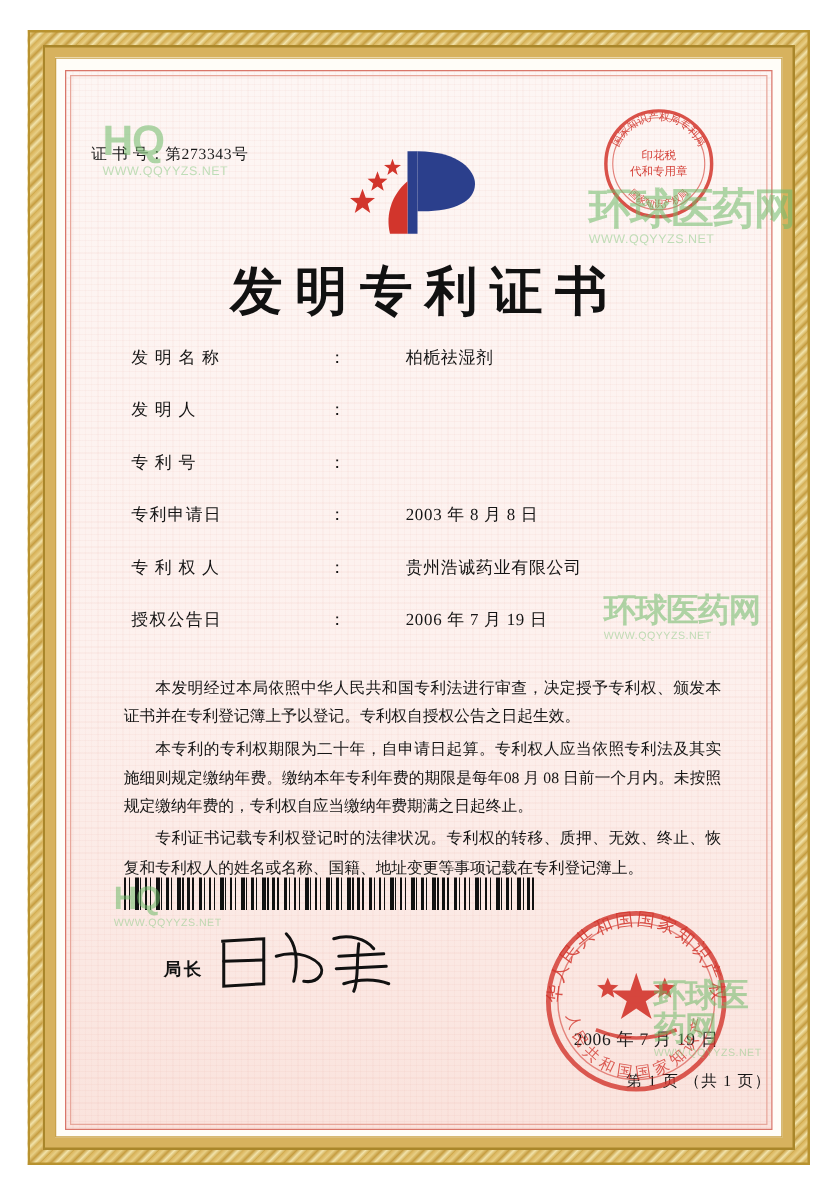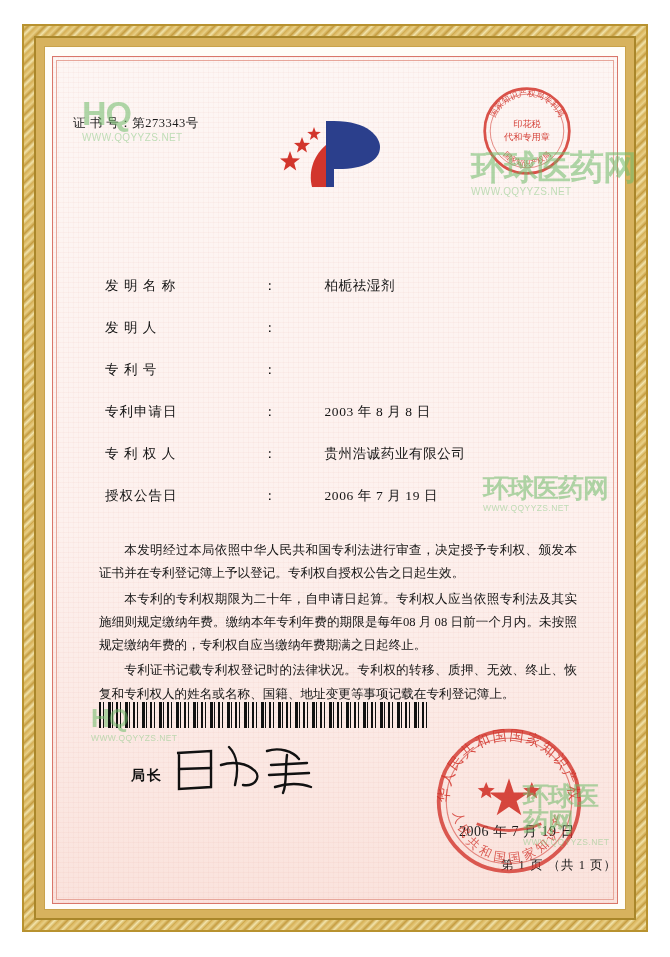--- a/index.html
+++ b/index.html
@@ -307,20 +307,21 @@
       <path d="M50 6 L58 6 L58 72 L50 72 Z" fill="#2b3f8c"></path>
       <path d="M58 6 C92 6 104 22 104 32 C104 46 88 54 62 54 L58 54 Z" fill="#2b3f8c"></path>
       <path d="M50 30 L50 72 L36 72 C32 56 38 40 50 30 Z" fill="#d2352c"></path>
       <g fill="#d2352c">
         <polygon points="14,36 16.6,43.2 24,43.4 18.2,48 20.2,55.4 14,51 7.8,55.4 9.8,48 4,43.4 11.4,43.2"></polygon>
         <polygon points="26,22 28.1,27.8 34,28 29.4,31.7 31,37.6 26,34.1 21,37.6 22.6,31.7 18,28 23.9,27.8"></polygon>
         <polygon points="38,12 39.7,16.8 44.8,17 40.7,20 42.1,25 38,22 33.9,25 35.3,20 31.2,17 36.3,16.8"></polygon>
       </g>
     </svg>
 
+    <div class="title">发明专利证书</div>
 
     <div class="fields">
       <div class="frow">
         <span class="flabel">发 明 名 称</span>
         <span class="fcolon">：</span>
         <span class="fvalue">柏栀祛湿剂</span>
       </div>
       <div class="frow">
         <span class="flabel">发 明 人</span>
         <span class="fcolon">：</span>

